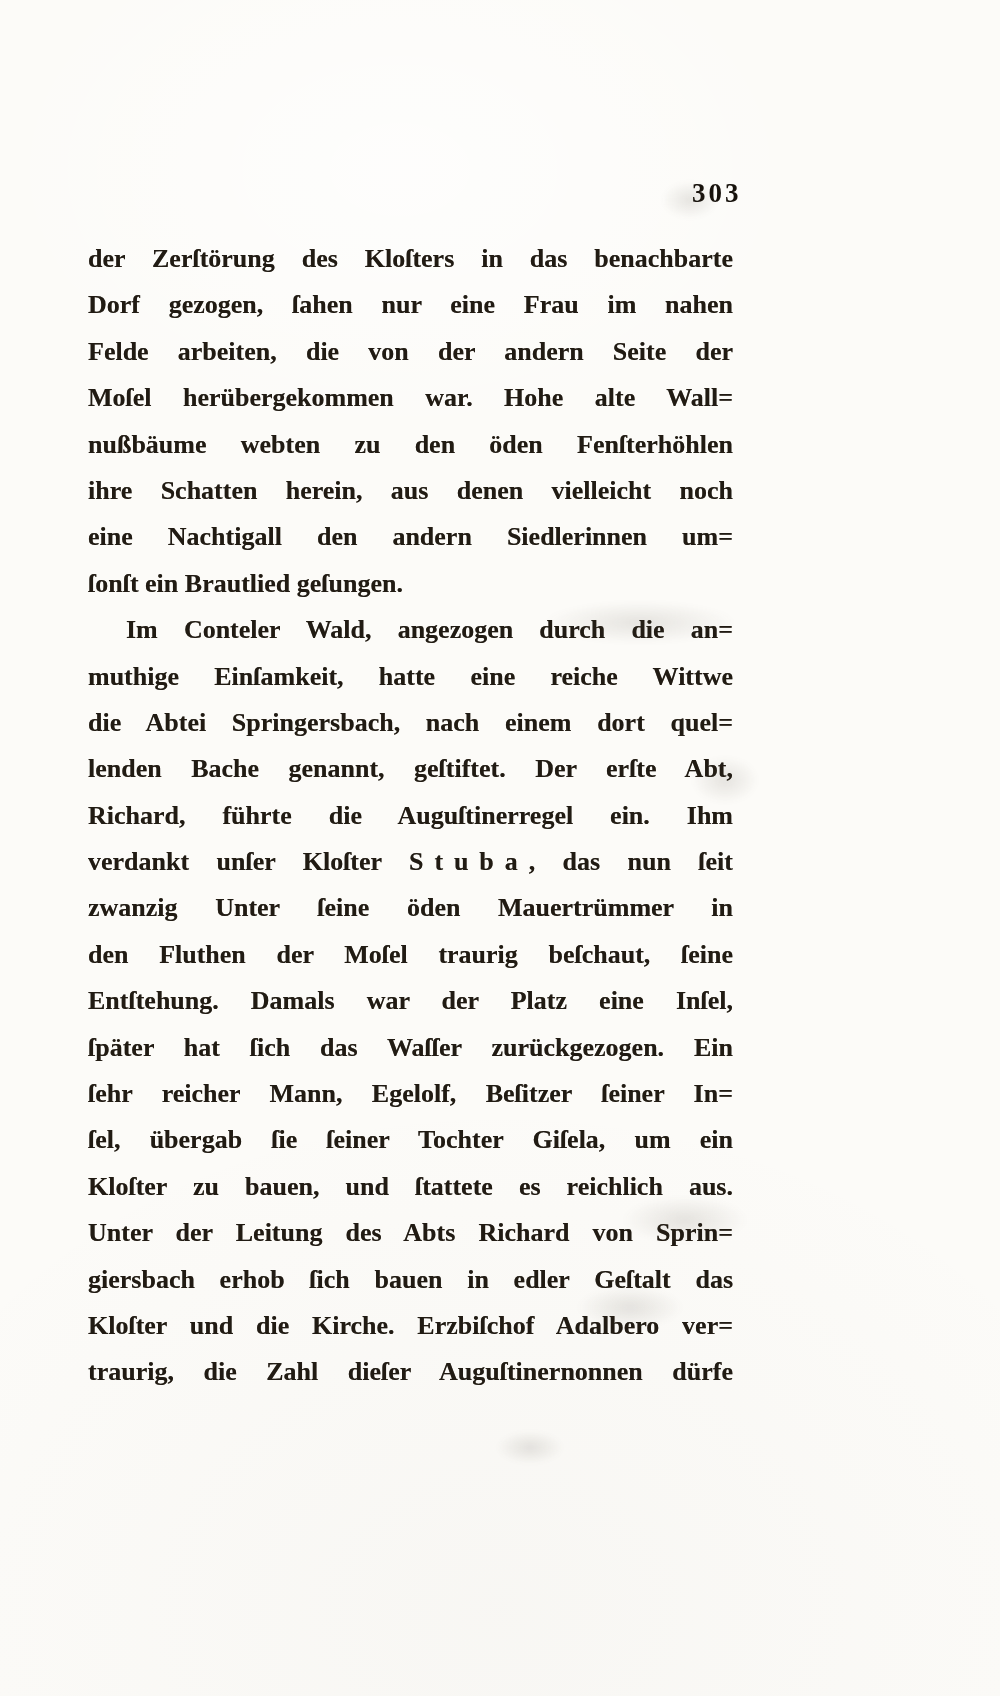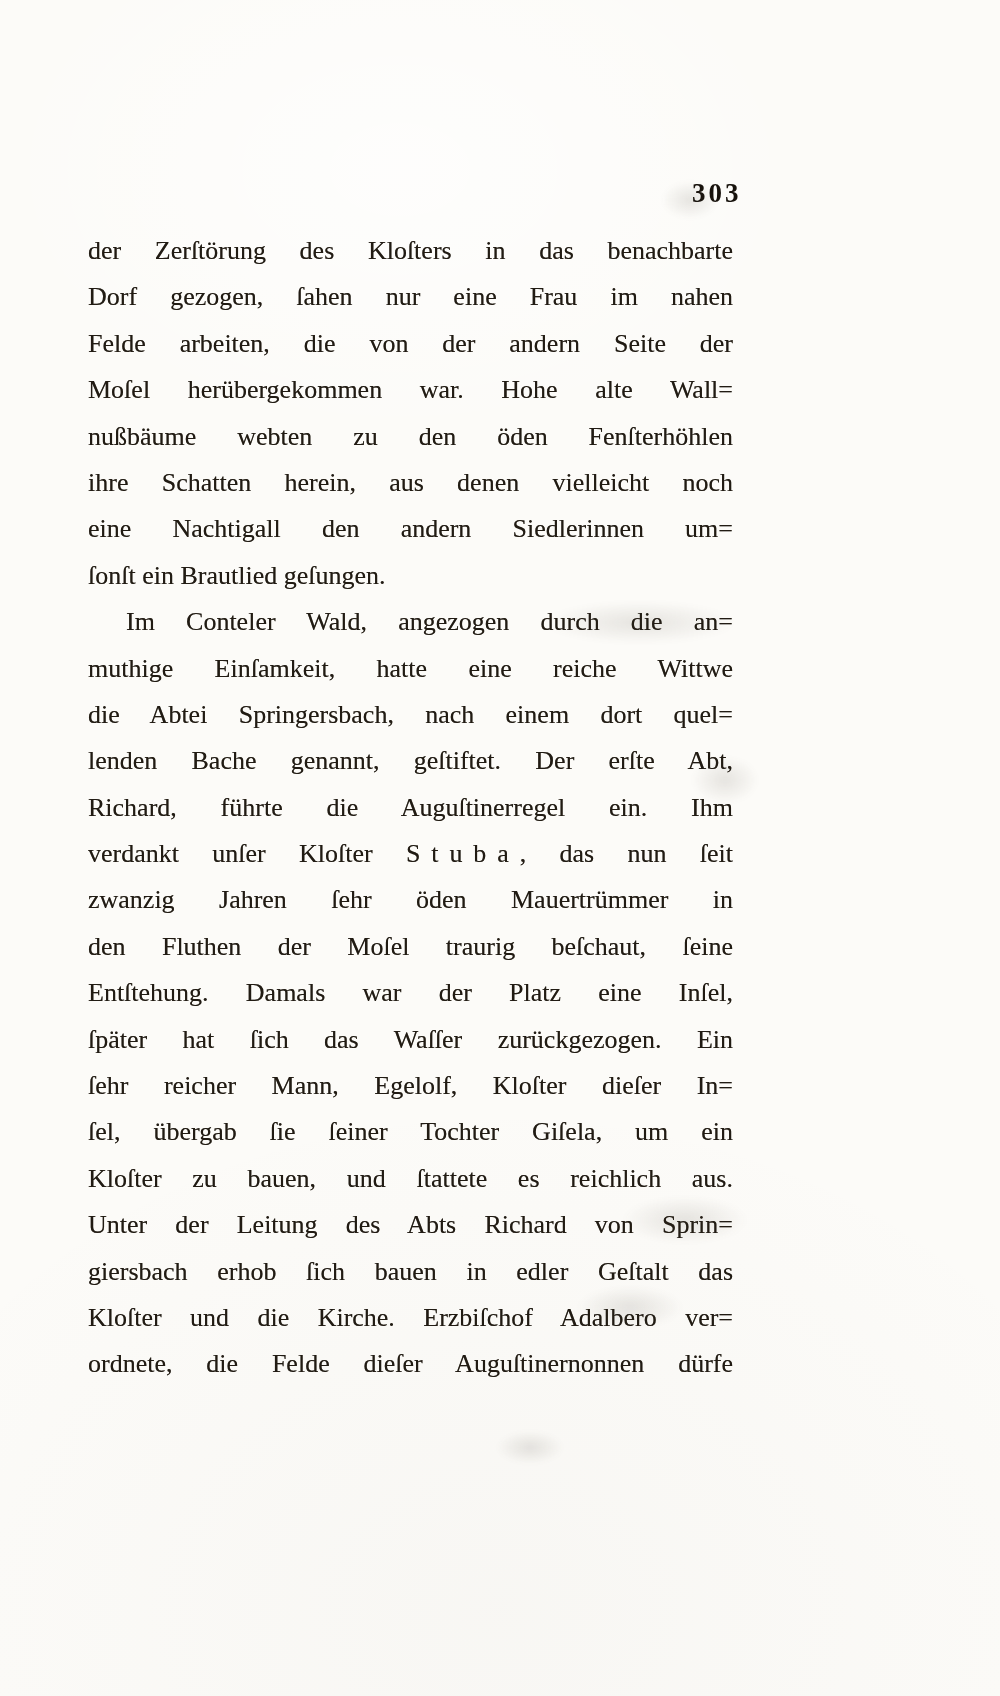--- a/index.html
+++ b/index.html
@@ -22,24 +22,24 @@
     position:absolute;
     top:178px; left:692px;
     font-size:27px;
     font-weight:bold;
     letter-spacing:3px;
     color:#17120c;
   }
 
   .text-block {
     position:absolute;
-    top:228px; left:88px;
+    top:236px; left:88px;
     width:645px; height:1165px;
     font-size:26px;
-    font-weight:normal;
+    font-weight:bold;
     overflow:hidden;
     text-rendering:optimizeLegibility;
   }
 
   .line {
     line-height:46.4px;
     height:46.4px;
     text-align:justify;
     text-align-last:justify;
     text-shadow:0 0 0.6px rgba(33,27,19,0.55);
@@ -72,31 +72,31 @@
     <div class="line">nußbäume webten zu den öden Fenſterhöhlen</div>
     <div class="line">ihre Schatten herein, aus denen vielleicht noch</div>
     <div class="line">eine Nachtigall den andern Siedlerinnen um=</div>
     <div class="line para-end">ſonſt ein Brautlied geſungen.</div>
     <div class="line indent">Im Conteler Wald, angezogen durch die an=</div>
     <div class="line">muthige Einſamkeit, hatte eine reiche Wittwe</div>
     <div class="line">die Abtei Springersbach, nach einem dort quel=</div>
     <div class="line">lenden Bache genannt, geſtiftet. Der erſte Abt,</div>
     <div class="line">Richard, führte die Auguſtinerregel ein. Ihm</div>
     <div class="line"><span>verdankt unſer Kloſter </span><span class="spaced">Stuba</span><span>, das nun ſeit</span></div>
-    <div class="line">zwanzig Jahren ſehr öden Mauertrümmer in</div>
+    <div class="line">zwanzig Unter ſeine öden Mauertrümmer in</div>
     <div class="line">den Fluthen der Moſel traurig beſchaut, ſeine</div>
     <div class="line">Entſtehung. Damals war der Platz eine Inſel,</div>
     <div class="line">ſpäter hat ſich das Waſſer zurückgezogen. Ein</div>
-    <div class="line">ſehr reicher Mann, Egelolf, Kloſter dieſer In=</div>
+    <div class="line">ſehr reicher Mann, Egelolf, Beſitzer ſeiner In=</div>
     <div class="line">ſel, übergab ſie ſeiner Tochter Giſela, um ein</div>
     <div class="line">Kloſter zu bauen, und ſtattete es reichlich aus.</div>
     <div class="line">Unter der Leitung des Abts Richard von Sprin=</div>
     <div class="line">giersbach erhob ſich bauen in edler Geſtalt das</div>
     <div class="line">Kloſter und die Kirche. Erzbiſchof Adalbero ver=</div>
-    <div class="line">ordnete, die Felde dieſer Auguſtinernonnen dürfe</div>
+    <div class="line">traurig, die Zahl dieſer Auguſtinernonnen dürfe</div>
   </div>
 
   <div class="smudge" style="left:540px; top:600px; width:200px; height:45px;"></div>
   <div class="smudge" style="left:660px; top:180px; width:60px; height:40px;"></div>
   <div class="smudge" style="left:690px; top:755px; width:70px; height:50px;"></div>
   <div class="smudge" style="left:620px; top:1195px; width:130px; height:50px;"></div>
   <div class="smudge" style="left:575px; top:1285px; width:110px; height:45px;"></div>
   <div class="smudge" style="left:495px; top:1430px; width:70px; height:35px;"></div>
 
 </div>

